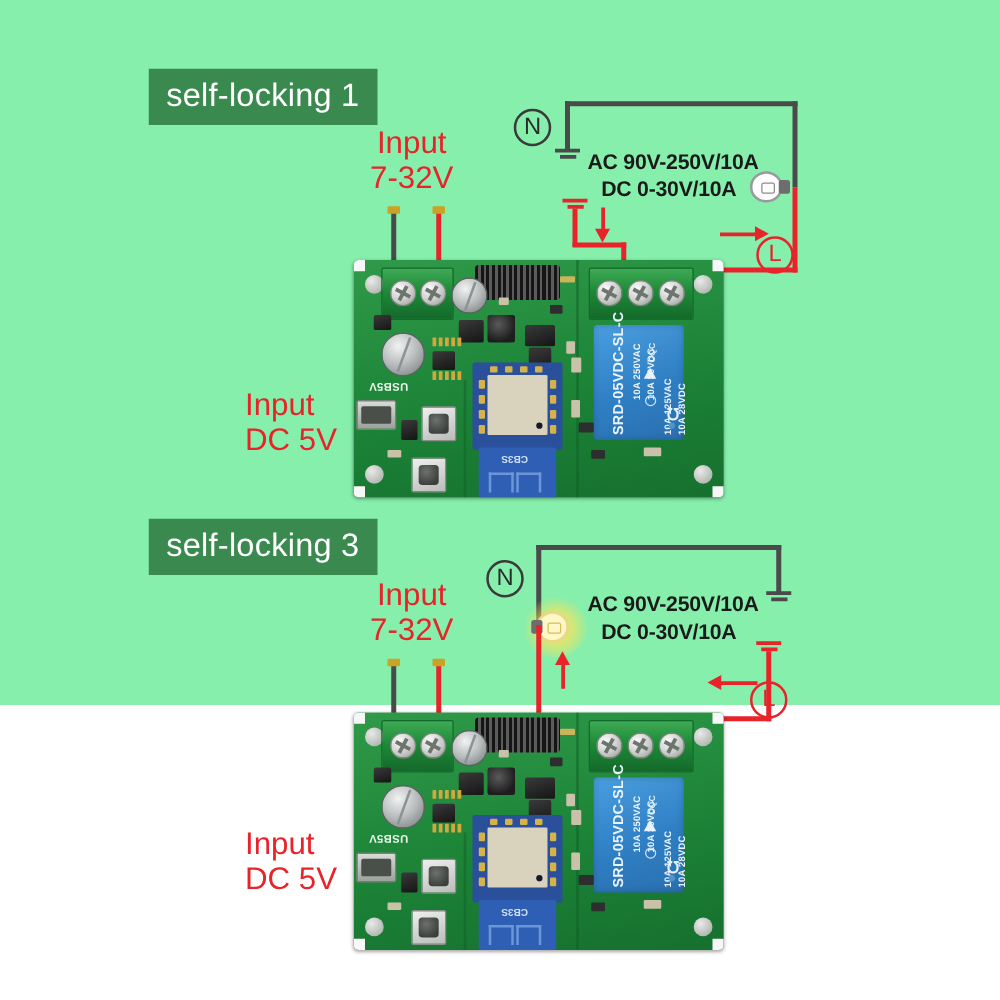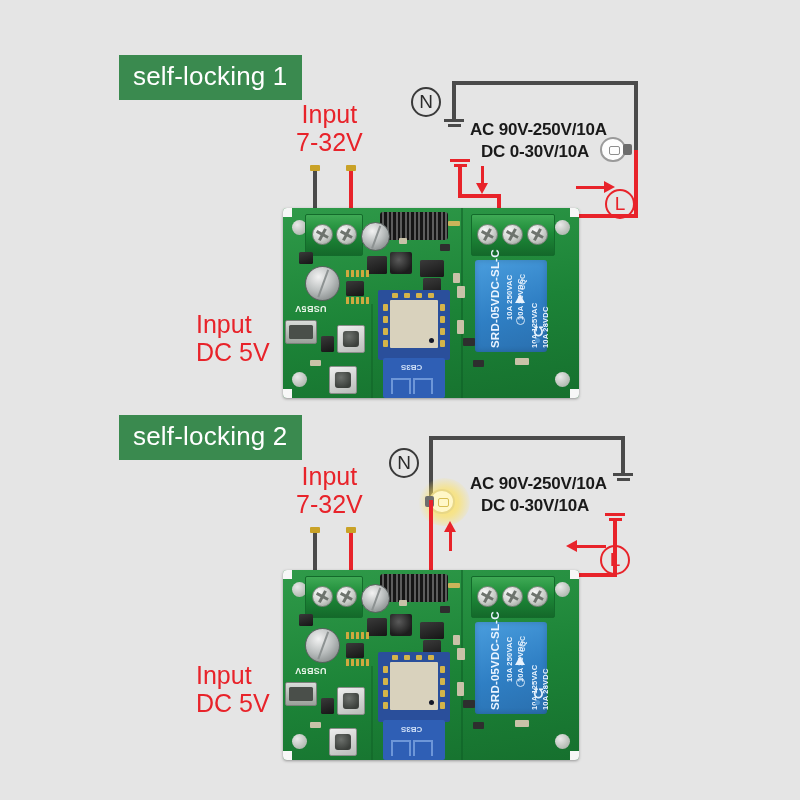--- a/index.html
+++ b/index.html
@@ -1,18 +1,18 @@
 <!DOCTYPE html>
 <html><head>
 <meta charset="utf-8">
 <title>Wiring Diagram</title>
 <style>
   html,body{margin:0;padding:0;background:#ffffff;}
   body{width:800px;height:800px;font-family:"Liberation Sans",sans-serif;overflow:hidden;}
-  .page{position:relative;width:800px;height:800px;background:#e5e5e5;}
+  .page{position:relative;width:800px;height:564px;background:#86efac;}
 
   
   .badge{position:absolute;background:#3a8a4f;color:#fff;font-size:26px;
          letter-spacing:.2px;padding:6px 14px 8px 14px;white-space:nowrap;}
 
   
   .redlabel{position:absolute;color:#e8232a;font-size:25px;text-align:center;
             line-height:1.12;white-space:nowrap;}
   .redlabel.l{text-align:left;}
 
@@ -289,21 +289,21 @@
       <div class="res d" style="left:180px;top:130px;width:12px;height:8px;"></div>
       <div class="res" style="left:232px;top:150px;width:14px;height:7px;"></div>
       <div class="res d" style="left:190px;top:152px;width:11px;height:7px;"></div>
       <div class="res" style="left:174px;top:78px;width:8px;height:12px;"></div>
       <div class="res" style="left:174px;top:112px;width:7px;height:14px;"></div>
     </div>
   </div>
 
   <div>
 
-    <div class="badge" style="left:119px;top:415px;">self-locking 2</div>
+    <div class="badge" style="left:119px;top:415px;">self-locking 3</div>
 
     <div class="redlabel" style="left:296px;top:462px;">
       <div>Input</div>
       <div>7-32V</div>
     </div>
 
     <div class="redlabel l" style="left:196px;top:661px;">
       <div>Input</div>
       <div>DC 5V</div>
     </div>

